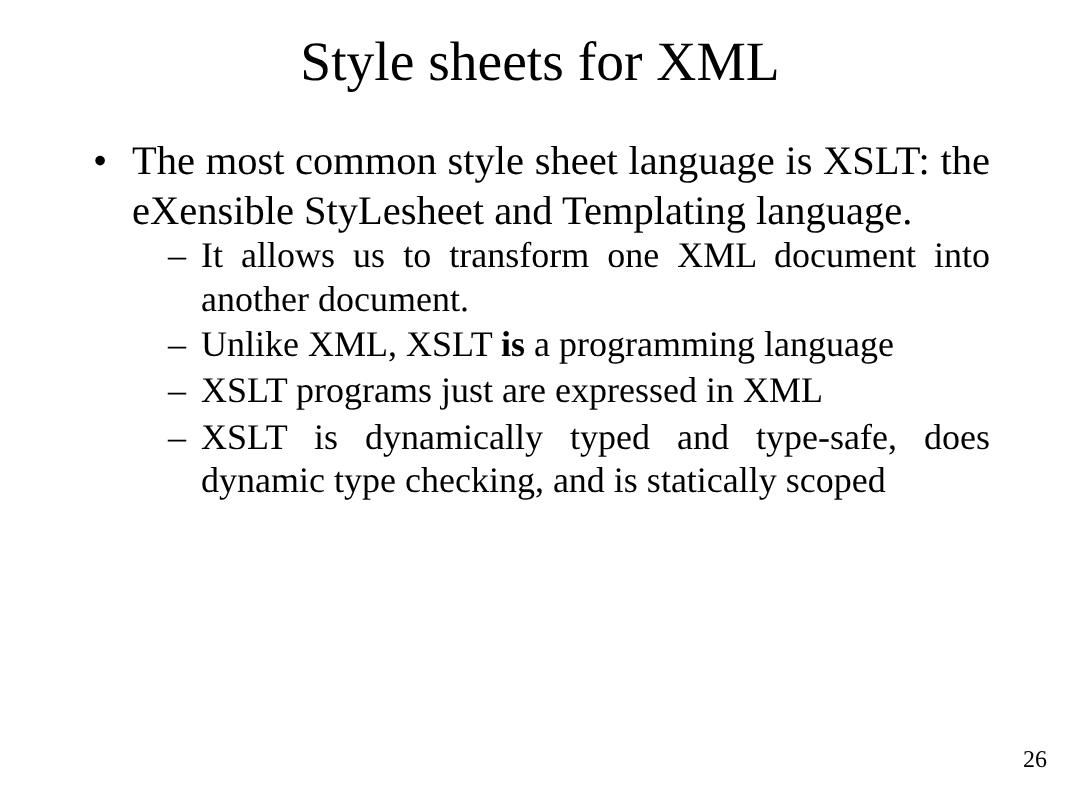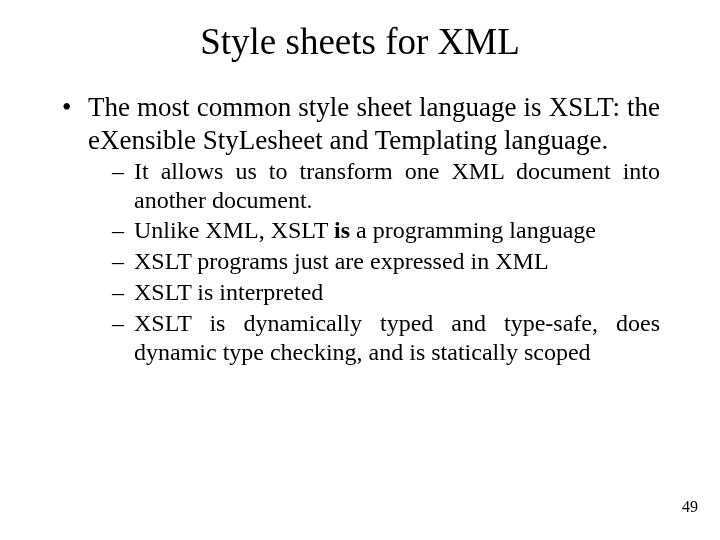--- a/index.html
+++ b/index.html
@@ -77,20 +77,19 @@
 <div class="slide">
   <h1 class="title">Style sheets for XML</h1>
 
   <ul class="level1">
     <li>
       <span>The most common style sheet language is XSLT: the eXensible StyLesheet and Templating language.</span>
       <ul class="level2">
         <li><span><span>It allows us to transform one XML document into another document.</span></span></li>
         <li><span><span>Unlike XML, XSLT </span><span class="b">is</span><span> a programming language</span></span></li>
         <li><span><span>XSLT programs just are expressed in XML</span></span></li>
-        <li><span><span>XSLT is interpreted</span></span></li>
         <li><span><span>XSLT is dynamically typed and type-safe, does dynamic type checking, and is statically scoped</span></span></li>
       </ul>
     </li>
   </ul>
 
-  <div class="slide-number">49</div>
+  <div class="slide-number">26</div>
 </div>
 
 </body></html>

